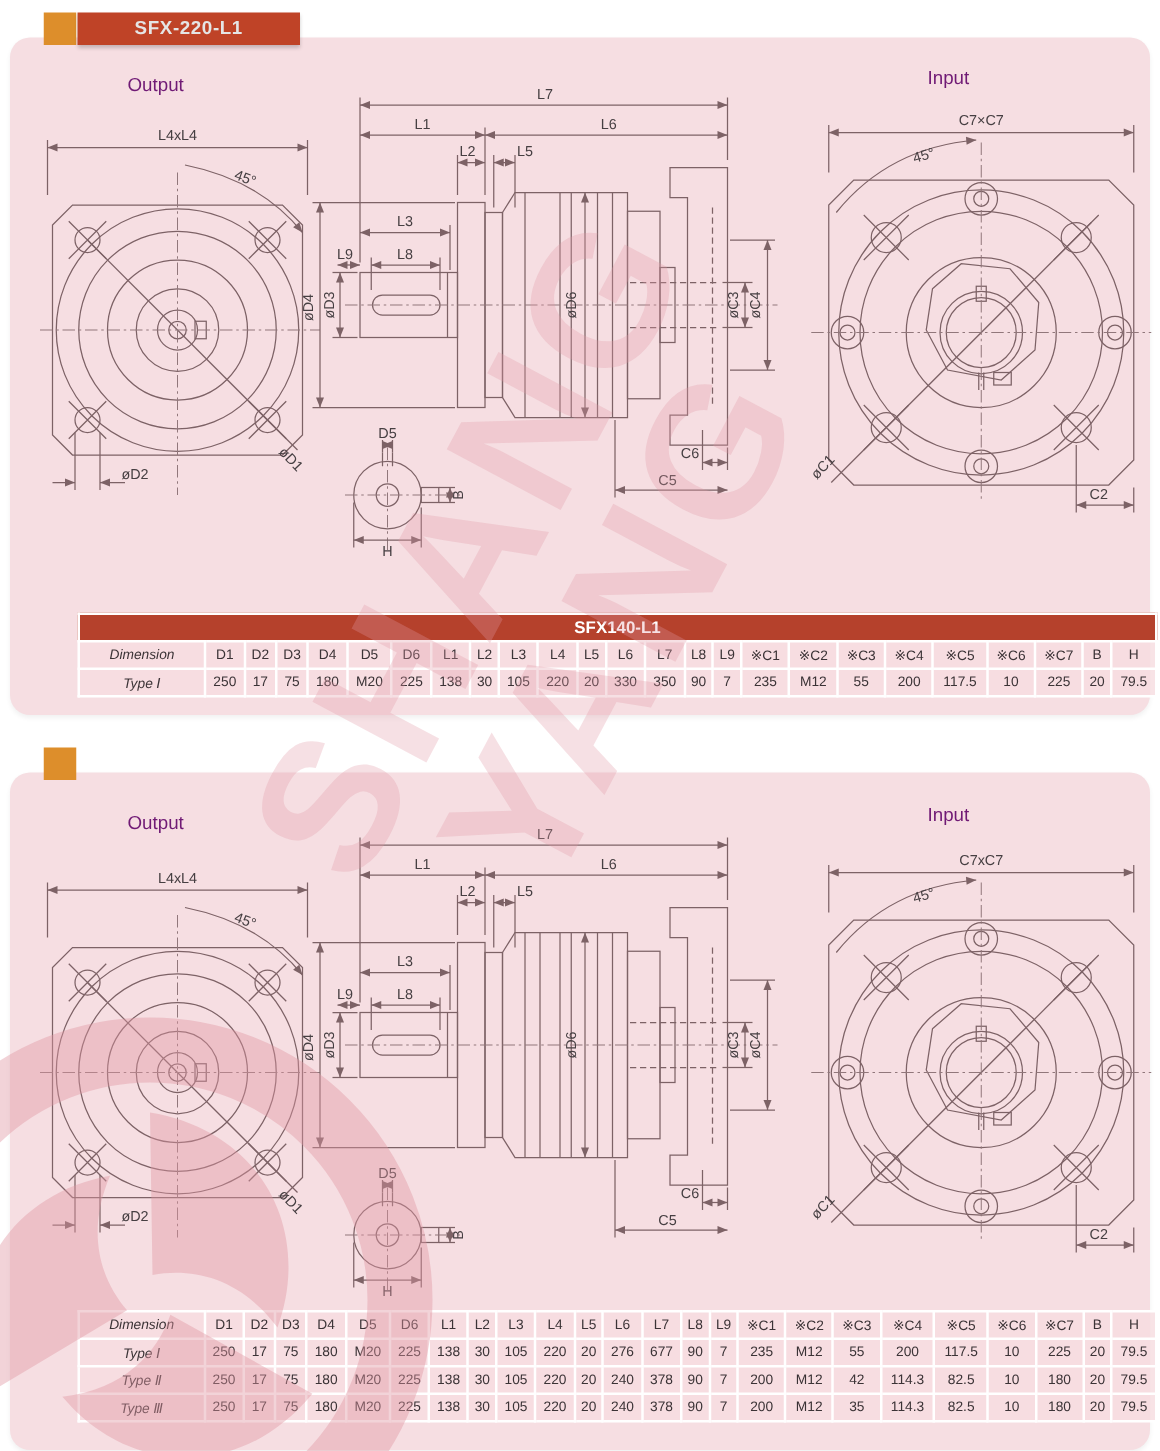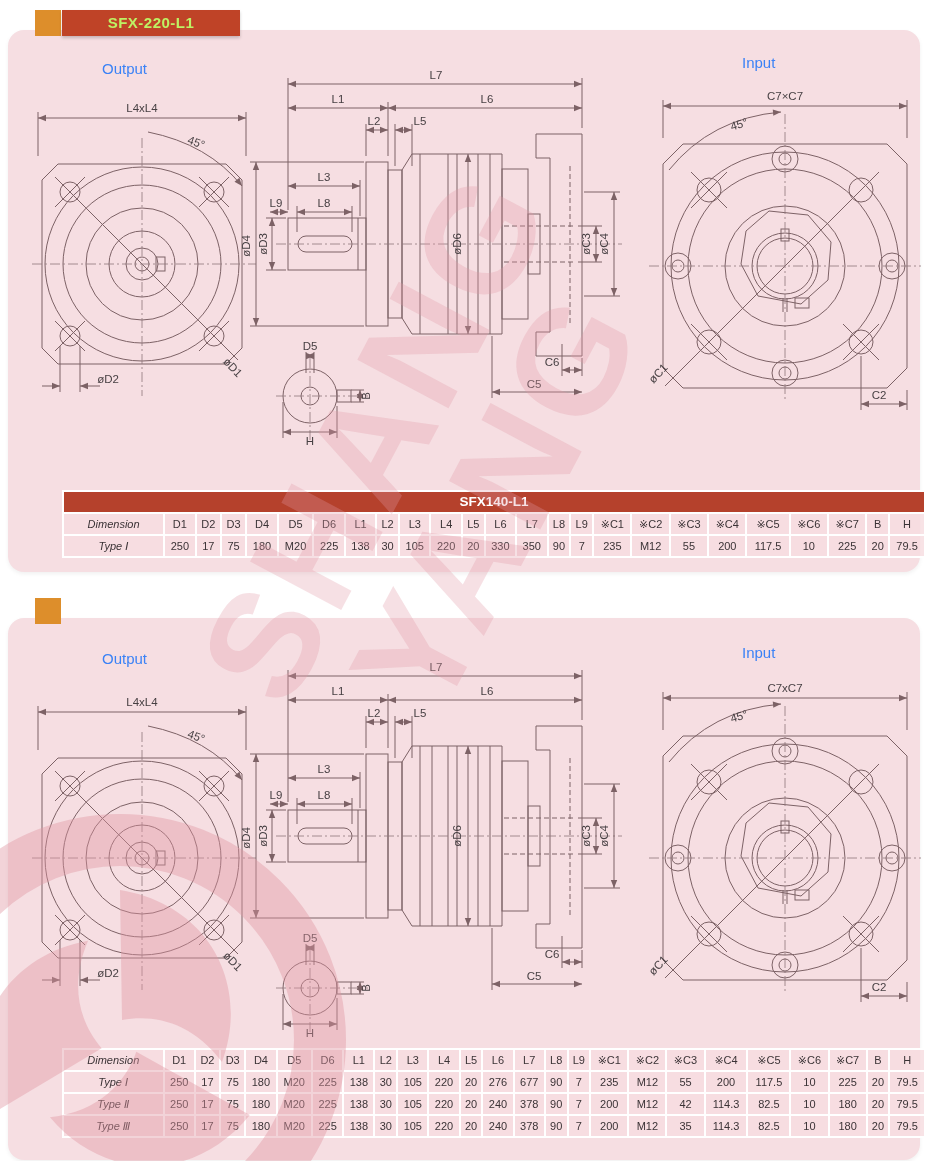--- a/index.html
+++ b/index.html
@@ -3,23 +3,23 @@
 <meta charset="utf-8">
 <style>
   html,body{margin:0;padding:0;background:#fff;}
   #page{position:relative;width:928px;height:1161px;background:#ffffff;overflow:hidden;
         font-family:"Liberation Sans","DejaVu Sans",sans-serif;color:#3b3336;}
   .panel{position:absolute;left:0;width:928px;height:562px;z-index:2;}
   .panel-bg{position:absolute;left:8px;right:8px;top:20px;bottom:0;
             background:#f6dee2;border-radius:16px;box-shadow:0 2px 4px rgba(0,0,0,0.06);}
   .tab-square{position:absolute;left:35px;top:0;width:26px;height:26px;background:#dd8e2b;}
   .tab{position:absolute;left:62px;top:0;width:178px;height:26px;background:#bf4327;
-       box-shadow:0 2px 3px rgba(0,0,0,0.2);color:#bef264;font-weight:bold;font-size:15px;
+       box-shadow:0 2px 3px rgba(0,0,0,0.2);color:#e5e5e5;font-weight:bold;font-size:15px;
        text-align:center;line-height:26px;letter-spacing:0.5px;}
-  .view-label{position:absolute;font-size:15px;color:#3b82f6;}
+  .view-label{position:absolute;font-size:15px;color:#701a75;}
   .drw{position:absolute;}
   .ln, .ln line, .ln rect, .ln path, .ln circle{stroke:#7d6266;fill:none;stroke-width:1;}
   .dim{stroke:#7d6266;fill:none;stroke-width:1;marker-start:url(#arw);marker-end:url(#arw);}
   .dime{stroke:#7d6266;fill:none;stroke-width:1;marker-end:url(#arw);}
   .cl{stroke:#91777b;stroke-width:0.8;fill:none;stroke-dasharray:10 3 2 3;}
   .hid{stroke-dasharray:5 3;}
   svg text{font-family:"Liberation Sans","DejaVu Sans",sans-serif;font-size:11.5px;
            fill:#463f42;text-anchor:middle;}
   .tbl{position:absolute;left:30px;right:2px;margin-left:32px;}
   .tbl-title{background:#b5412c;color:#fff;font-weight:bold;font-size:13.5px;text-align:center;

